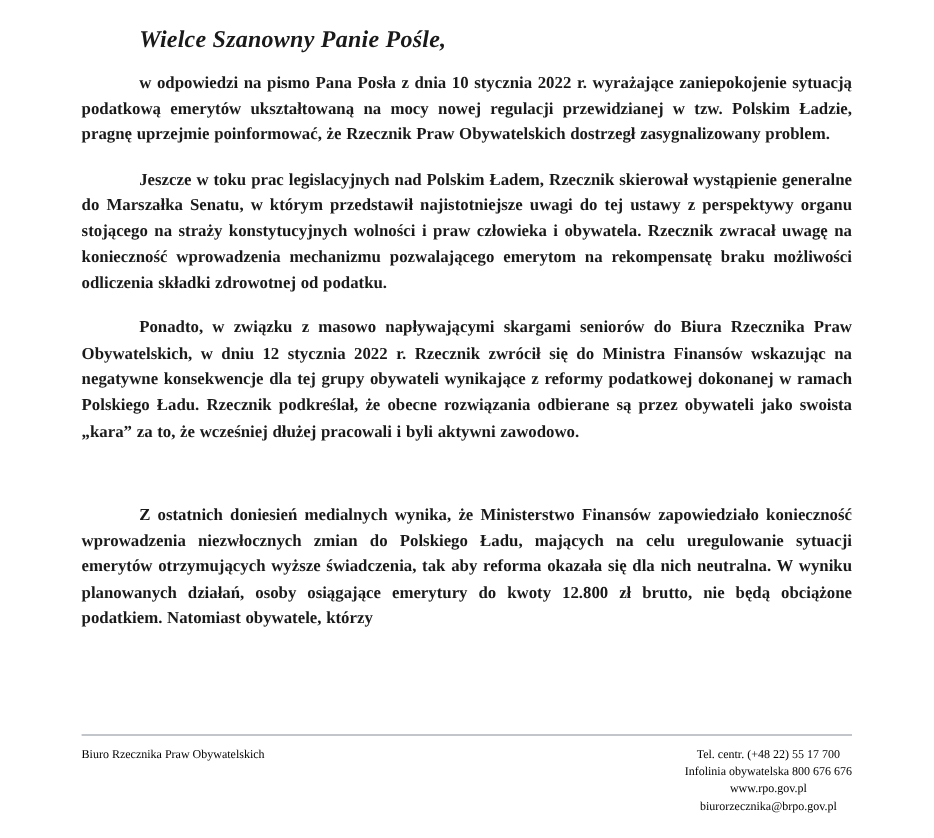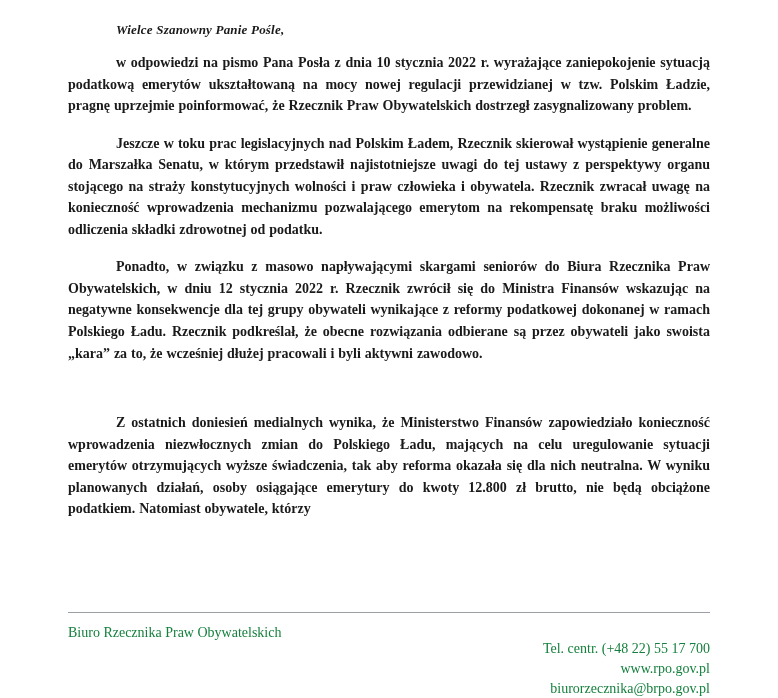--- a/index.html
+++ b/index.html
@@ -23,21 +23,21 @@
   }
   .body-area {
     position: absolute;
     left: 68px;
     top: 22px;
     width: 642px;
   }
   .salutation {
     font-style: italic;
     font-weight: bold;
-    font-size: 13px;
+    font-size: 20px;
     margin: 0 0 14px 48px;
     letter-spacing: 0.2px;
   }
   p.para {
     margin: 0 0 16px 0;
     font-size: 14px;
     line-height: 1.54;
     text-align: justify;
     text-indent: 48px;
     text-justify: inter-word;
@@ -51,31 +51,30 @@
   .footer {
     position: absolute;
     left: 68px;
     top: 612px;
     width: 642px;
     border-top: 1px solid #9aa0a6;
     padding-top: 10px;
     display: flex;
     justify-content: space-between;
     align-items: flex-start;
-    font-size: 14px;
-    color: #15803d;
+    font-size: 10px;
+    color: #000000;
     line-height: 1.42;
     gap: 37px;
   }
   .footer-left {
     text-align: left;
   }
   .footer-right {
-    text-align: right;
-    margin-top: 16px;
+    text-align: center;
   }
   .footer .line {
     display: block;
     white-space: nowrap;
   }
 </style>
 </head>
 <body>
 
 <div class="page">
@@ -87,18 +86,19 @@
     <p class="para">Ponadto, w związku z masowo napływającymi skargami seniorów do Biura Rzecznika Praw Obywatelskich, w dniu 12 stycznia 2022 r. Rzecznik zwrócił się do Ministra Finansów wskazując na negatywne konsekwencje dla tej grupy obywateli wynikające z reformy podatkowej dokonanej w ramach Polskiego Ładu. Rzecznik podkreślał, że obecne rozwiązania odbierane są przez obywateli jako swoista „kara” za to, że wcześniej dłużej pracowali i byli aktywni zawodowo.</p>
     <p class="para">Z ostatnich doniesień medialnych wynika, że Ministerstwo Finansów zapowiedziało konieczność wprowadzenia niezwłocznych zmian do Polskiego Ładu, mających na celu uregulowanie sytuacji emerytów otrzymujących wyższe świadczenia, tak aby reforma okazała się dla nich neutralna. W wyniku planowanych działań, osoby osiągające emerytury do kwoty 12.800 zł brutto, nie będą obciążone podatkiem. Natomiast obywatele, którzy</p>
   </div>
 
   <div class="footer">
     <div class="footer-left">
       <span class="line">Biuro Rzecznika Praw Obywatelskich</span>
     </div>
     <div class="footer-right">
       <span class="line">Tel. centr. (+48 22) 55 17 700</span>
+      <span class="line">Infolinia obywatelska 800 676 676</span>
       <span class="line">www.rpo.gov.pl</span>
       <span class="line">biurorzecznika@brpo.gov.pl</span>
     </div>
   </div>
 
 </div>
 
 </body></html>

